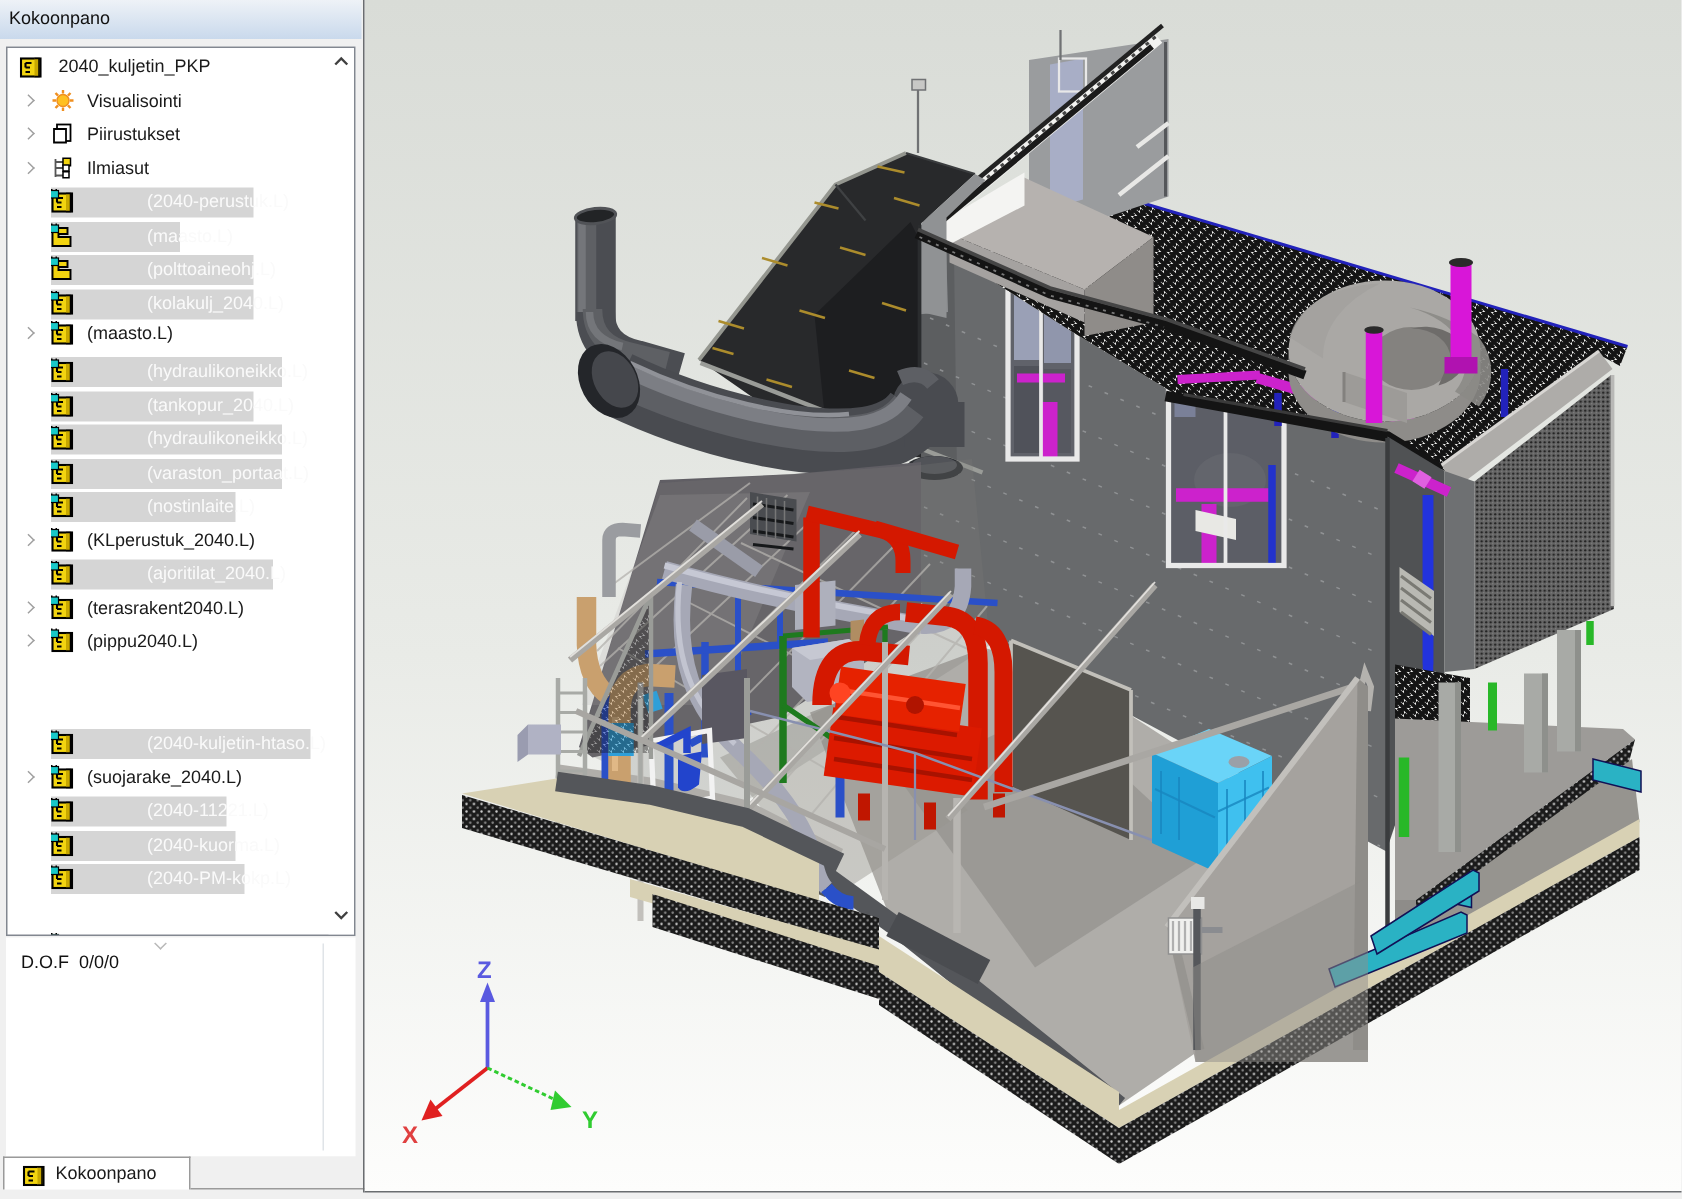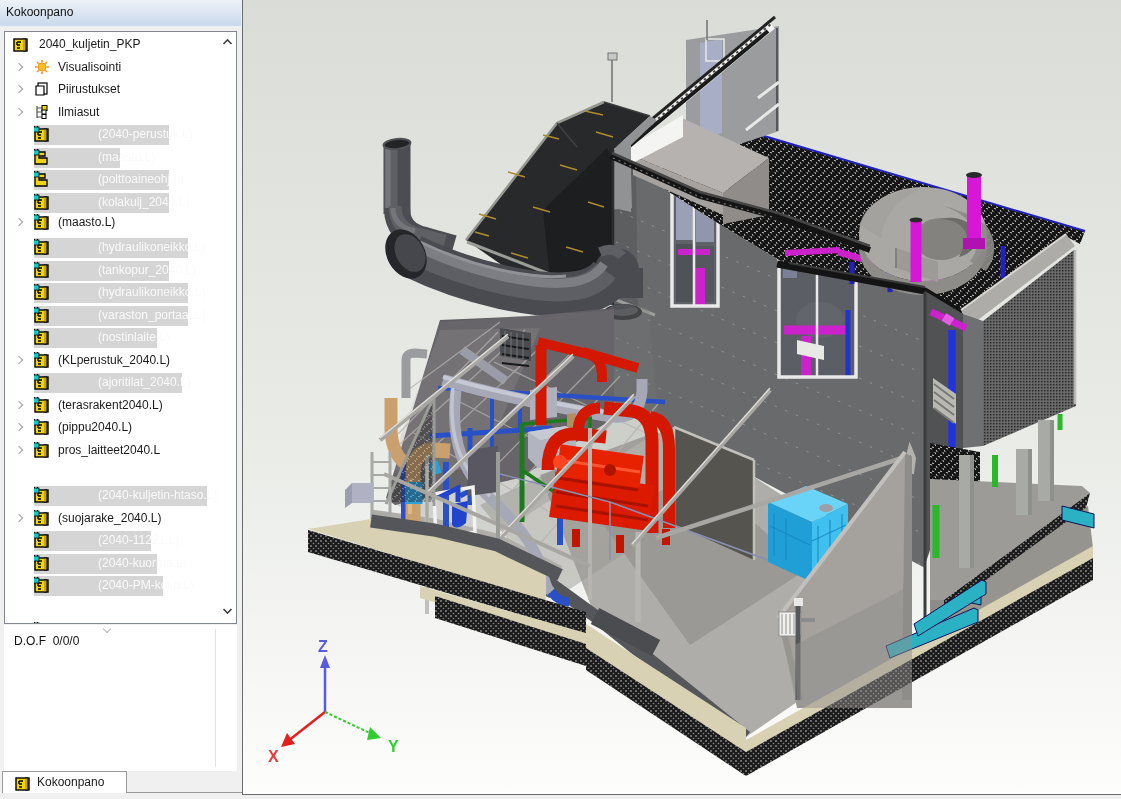--- a/index.html
+++ b/index.html
@@ -204,28 +204,20 @@
         <div class="txt" style="left:53px">(terasrakent2040.L)</div>
       </div>
 <div class="row" style="top:385.4px">
         <div class="chev"></div>
         <svg class="ic" style="left:29px" width="17" height="17">
           <use href="#asmicon"></use>
           <use href="#lock" transform="translate(-1,-2)"></use>
         </svg>
         <div class="txt" style="left:53px">(pippu2040.L)</div>
       </div>
-<div class="row" style="top:407.9px">
-        <div class="chev"></div>
-        <svg class="ic" style="left:29px" width="17" height="17">
-          <use href="#asmicon"></use>
-          <use href="#lock" transform="translate(-1,-2)"></use>
-        </svg>
-        <div class="txt" style="left:53px">pros_laitteet2040.L</div>
-      </div>
 <div class="row" style="top:453.0px">
         <div class="hl" style="width:173px"></div>
         <svg class="ic" style="left:29px" width="17" height="17">
           <use href="#asmicon"></use>
           <use href="#lock" transform="translate(-1,-2)"></use>
         </svg>
         <div class="txt gtxt" style="left:53px">(2040-kuljetin-htaso.L)</div>
       </div>
 <div class="row" style="top:475.6px">
         <div class="chev"></div>

